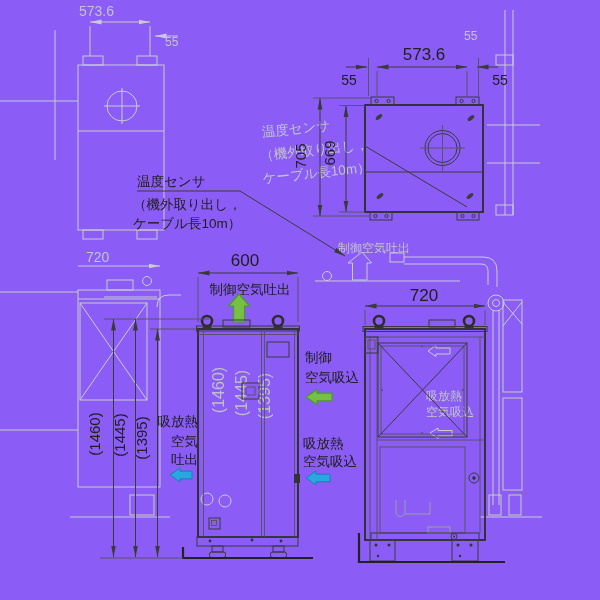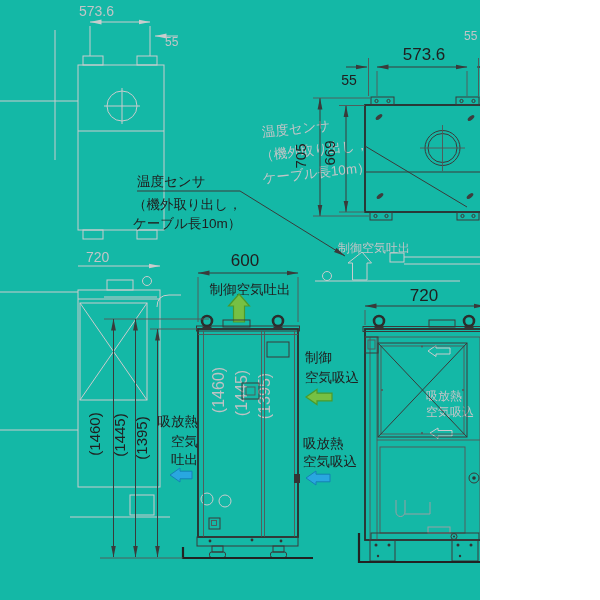--- a/index.html
+++ b/index.html
@@ -1,16 +1,16 @@
 <!DOCTYPE html>
 <html><head>
 <meta charset="utf-8">
 <style>
   html,body{margin:0;padding:0;}
-  .canvas{position:relative;width:480px;height:600px;background:#14b8a6;overflow:hidden;
+  .canvas{position:relative;width:600px;height:600px;background:#8b5cf6;overflow:hidden;
           font-family:"Liberation Sans","DejaVu Sans",sans-serif;}
   svg{display:block;}
   text{fill:#202020;font-family:"Liberation Sans","DejaVu Sans",sans-serif;}
   .dimL{font-size:17px;}
   .dimM{font-size:15px;}
   .dimS{font-size:14px;}
   .jp{font-size:13.5px;}
   .ghostT{fill:#c2c5c7;}
   .ghostT2{fill:#bfc2c4;}
   .ln{stroke:#3a3a3a;stroke-width:1;fill:none;}

